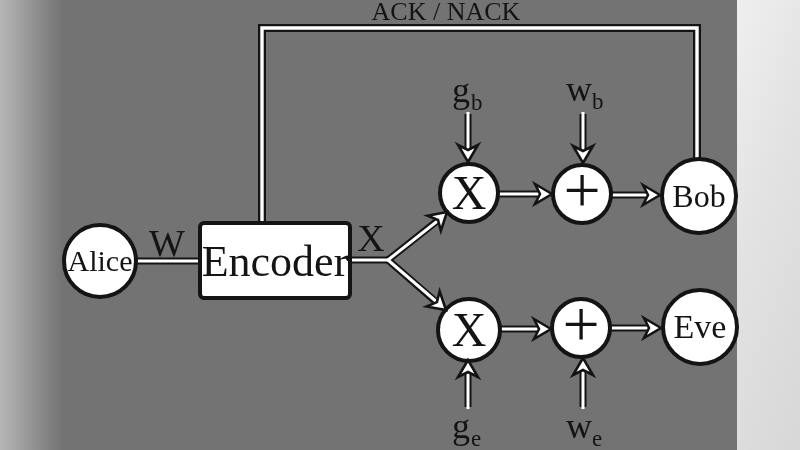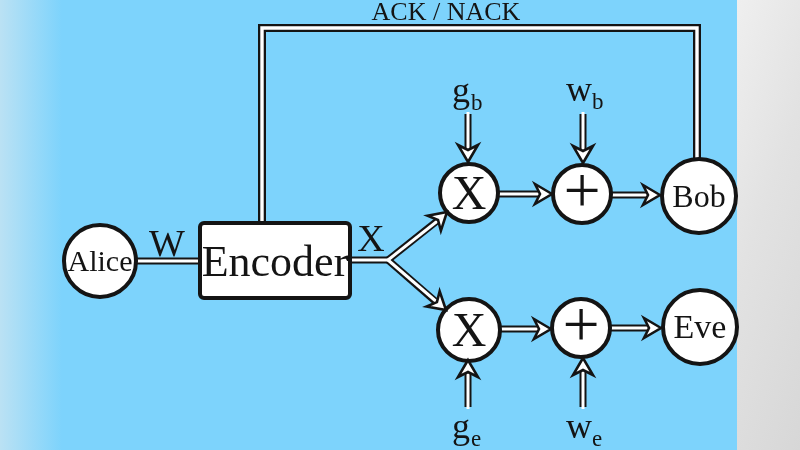--- a/index.html
+++ b/index.html
@@ -1,21 +1,21 @@
 <!DOCTYPE html>
 <html><head>
 <meta charset="utf-8">
 <style>
   html, body { margin: 0; padding: 0; }
   body {
     width: 800px; height: 450px; overflow: hidden;
     background: #ffffff;
     font-family: "Liberation Serif", "DejaVu Serif", serif;
   }
-  .stage { position: relative; width: 800px; height: 450px; background: #7dd3fc; }
+  .stage { position: relative; width: 800px; height: 450px; background: #737373; }
   .bg-right {
     position: absolute; top: 0; right: 0; width: 63px; height: 450px;
     background: linear-gradient(110deg, #efefef 0%, #e2e2e2 45%, #d7d7d7 100%);
   }
   .bg-left {
     position: absolute; top: 0; left: 0; width: 62px; height: 450px;
     background: linear-gradient(to right, #ededed 0%, rgba(255,255,255,0) 100%);
     opacity: 0.55;
   }
   svg { position: absolute; top: 0; left: 0; }

